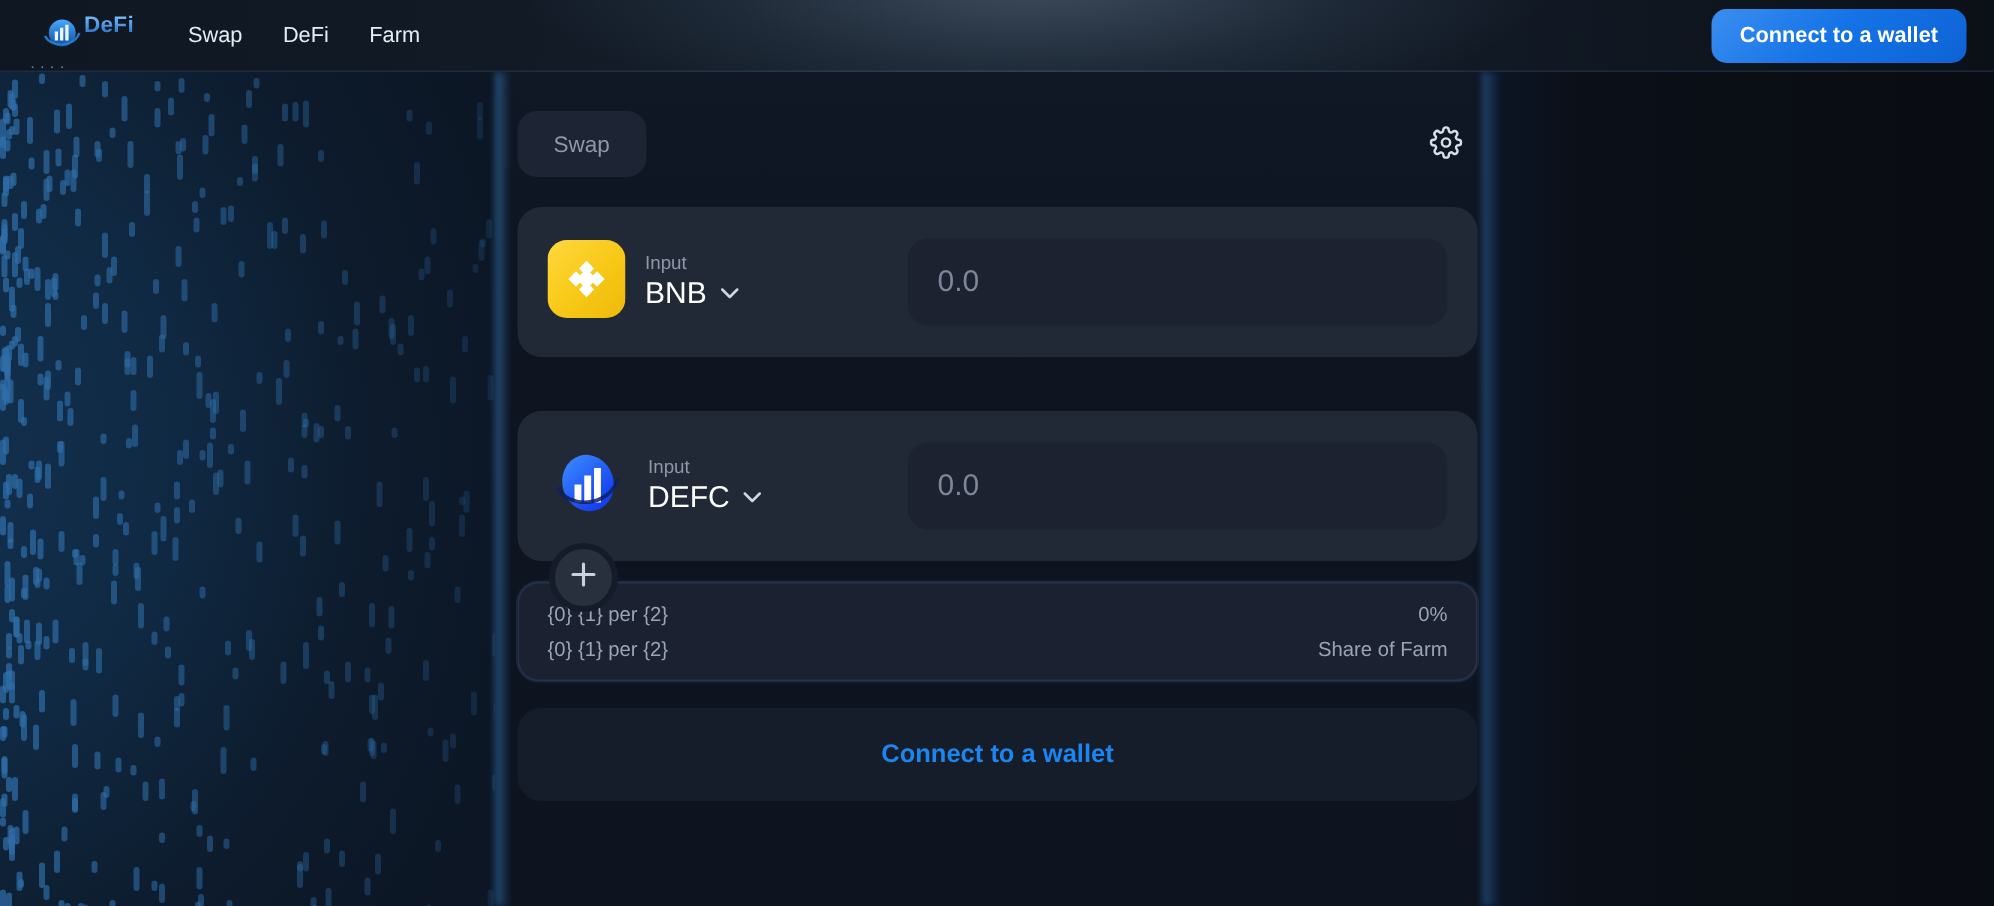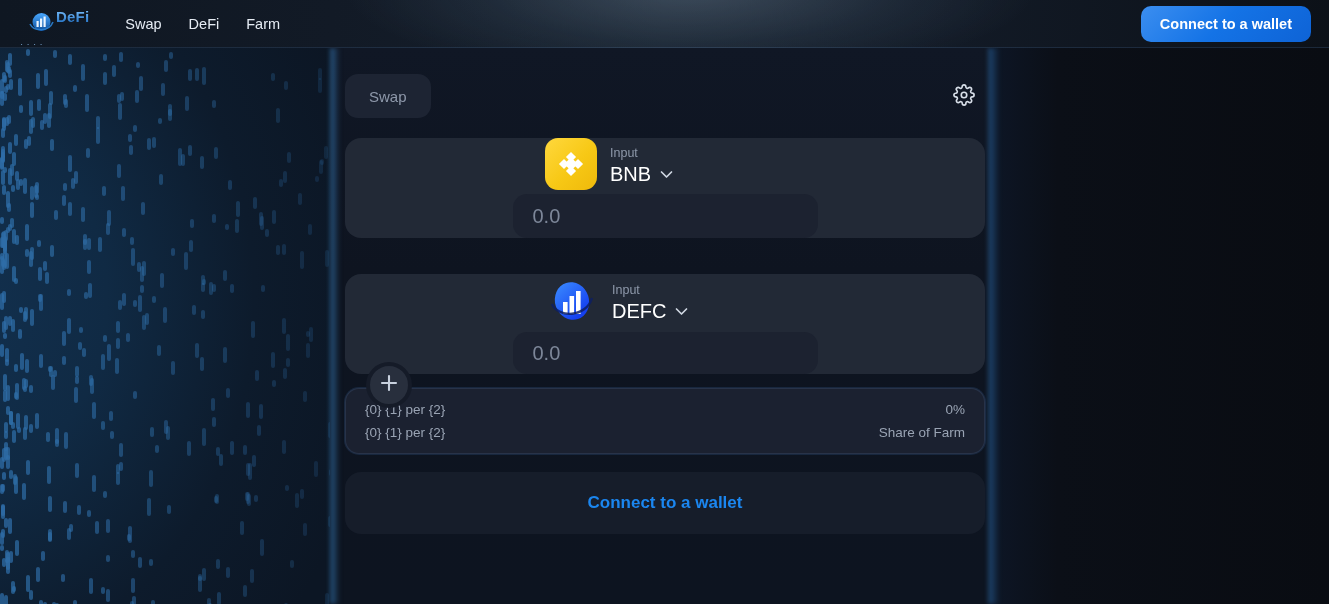--- a/index.html
+++ b/index.html
@@ -189,21 +189,20 @@
 
   
   .panel {
     position: relative;
     margin-top: 14px;
     height: 100px;
     border-radius: 16px;
     background: #222936;
     display: flex; align-items: center;
     padding: 0 20px;
-    flex-direction: column;
   }
   .panel.second { margin-top: 36px; }
   .tok {
     display: flex; align-items: center; gap: 13px;
     width: 240px; flex: 0 0 auto;
   }
   .tok-meta { display: flex; flex-direction: column; gap: 2px; }
   .tok-label { font-size: 12.5px; color: #8e98aa; line-height: 1.1; }
   .tok-row { display: flex; align-items: center; gap: 9px; }
   .tok-symbol { font-size: 20px; color: #ffffff; font-weight: 400; line-height: 1.1; }

